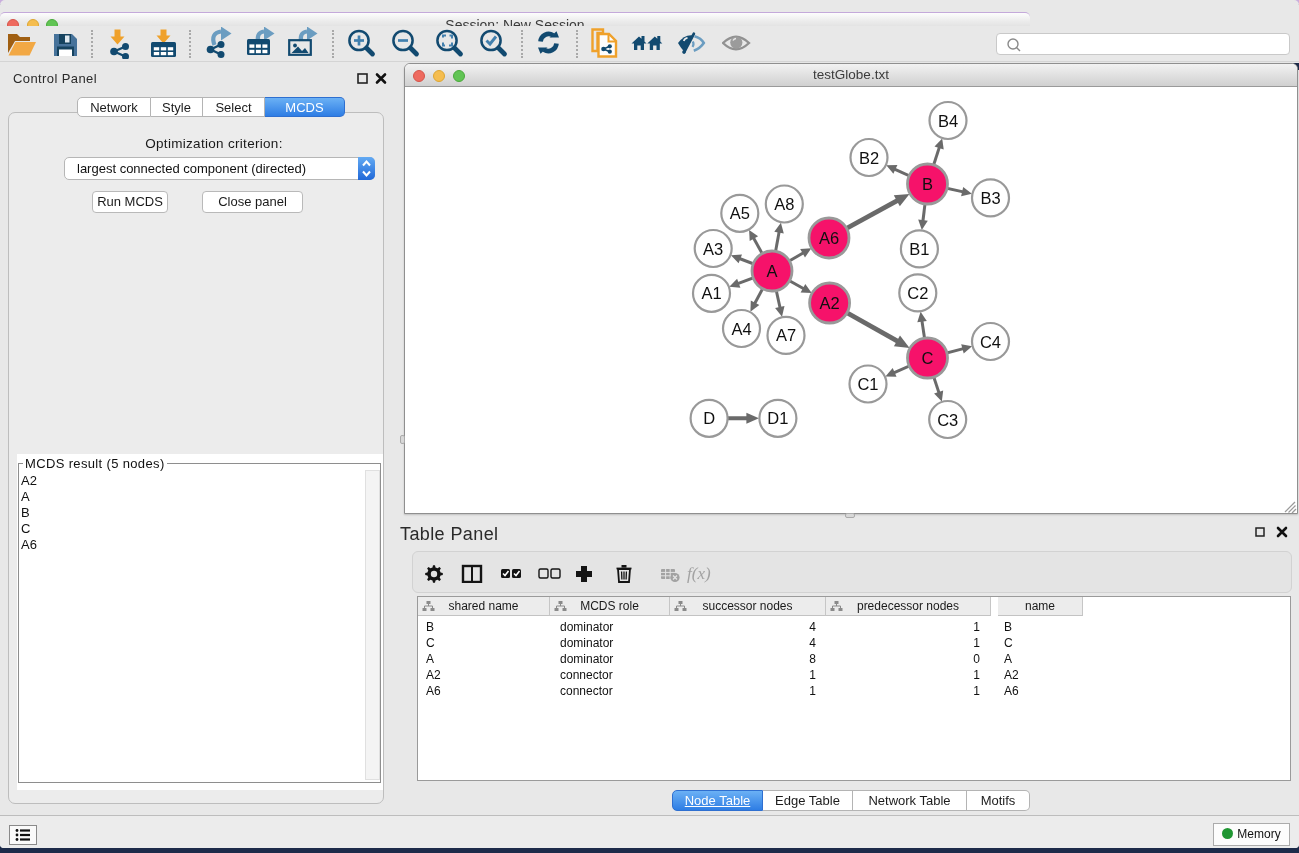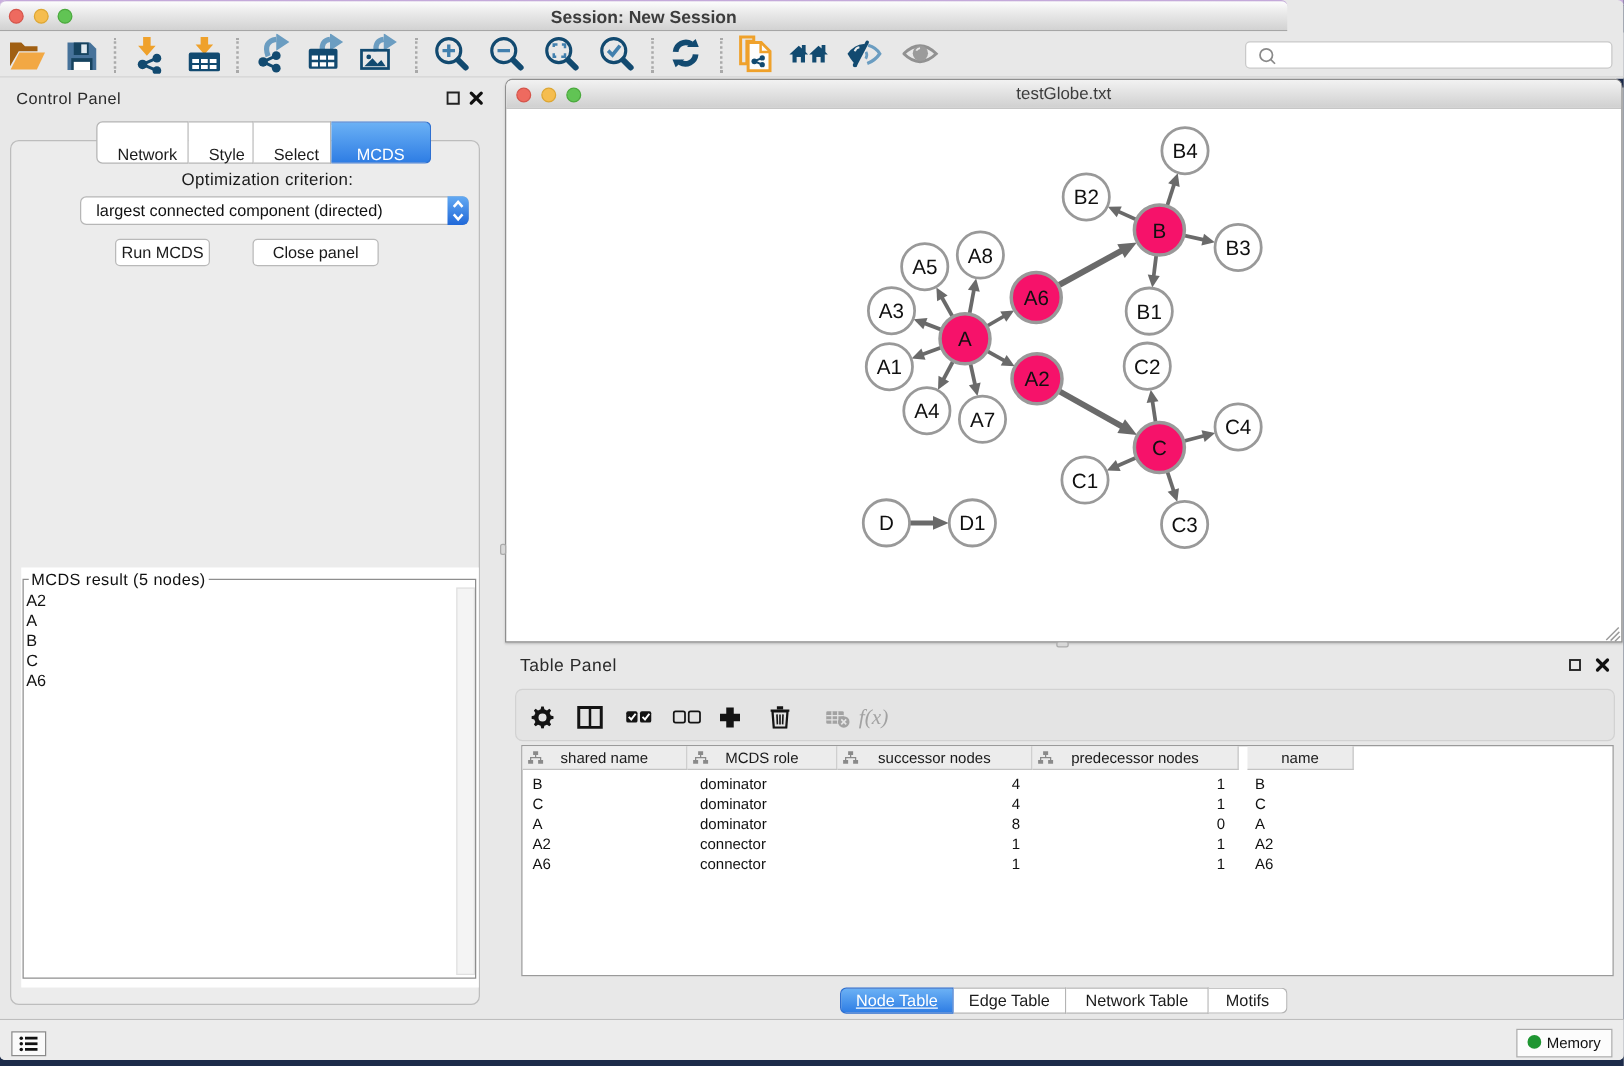--- a/index.html
+++ b/index.html
@@ -1,41 +1,41 @@
 <!DOCTYPE html>
 <html><head><meta charset="utf-8">
 <style>
 * { margin:0; padding:0; box-sizing:border-box; }
 html,body { width:1299px; height:853px; overflow:hidden; }
 body { font-family:"Liberation Sans", sans-serif; background:#1d2b4a; position:relative; }
 #topstrip { position:absolute; left:0; top:0; width:1299px; height:4px; background:#c9aedd; }
 #app { position:absolute; left:0; top:0; width:1299px; height:848px; background:#e8e8e8;
   border-radius:5px 5px 4px 4px; z-index:1; }
 
-#titlebar { position:absolute; left:0; top:0; width:1030px; height:25px;
+#titlebar { position:absolute; left:0; top:12px; width:1030px; height:25px;
   background:linear-gradient(#fdfdfd,#ececec 35%,#d2d2d2); border-top:1.5px solid #c4a9da;
-  border-bottom:1px solid #a6a6a6; border-radius:5px 5px 0 0;font-weight:bold; }
+  border-bottom:1px solid #a6a6a6; border-radius:5px 5px 0 0; }
 .tl { position:absolute; width:12px; height:12px; border-radius:50%; top:6px; }
 #titlebar .t-title { position:absolute; width:100%; text-align:center; top:4px;
   font-size:14px; color:#3c3c3c; }
 
 #toolbar { position:absolute; left:0; top:26px; width:1299px; height:36px; background:#e8e8e8;
   border-bottom:1px solid #d4d4d4; }
 #toolbar svg { position:absolute; top:4px; }
 .tsep { position:absolute; top:4px; height:28px; width:0;
   border-left:2px dotted #a9a9a9; }
 #searchbox { position:absolute; left:996px; top:7px; width:294px; height:22px;
   background:#fff; border:1px solid #c9c9c9; border-radius:4px; }
 
 #cp-title { position:absolute; left:13px; top:71px; font-size:13px; letter-spacing:0.4px; color:#2a2a2a; }
 #cp-box { position:absolute; left:8px; top:112px; width:376px; height:692px;
   background:#ececec; border:1px solid #bdbdbd; border-radius:7px; }
 #cp-tabs { position:absolute; left:77px; top:97px; height:20px; display:flex; z-index:3; }
 .tab { height:20px; line-height:19px; font-size:13px; color:#1c1c1c; text-align:center;
-  background:#fff; border:1px solid #b4b4b4; border-left:none; padding:16px; }
+  background:#fff; border:1px solid #b4b4b4; border-left:none; padding:0; }
 .tab:first-child { border-left:1px solid #b4b4b4; border-radius:5px 0 0 5px; }
 .tab:last-child { border-radius:0 5px 5px 0; }
 .tab.sel { background:linear-gradient(#6bb1f5,#2e7de4); color:#fff; border-color:#2e6fd0; }
 #opt-label { position:absolute; left:0; width:392px; top:136px; text-align:center;
   font-size:13.5px; letter-spacing:0.3px; color:#1a1a1a;padding-left:36px; }
 #combo { position:absolute; left:43px; top:157px; width:311px; height:23px; background:#fff;
   border:1px solid #b6b6b6; border-radius:5px; font-size:13px; color:#111;
   text-align:left; padding-left:12px; line-height:21px;margin-left:21px; }
 #combo .step { position:absolute; right:-1px; top:-1px; width:17px; height:23px;
   background:linear-gradient(#63aaf3,#2068d8); border-radius:0 5px 5px 0; }
@@ -55,21 +55,21 @@
 #netwin { position:absolute; left:404px; top:63px; width:894px; height:451px;
   background:#fff; border:1px solid #8f8f8f; border-radius:6px 6px 0 0;
   box-shadow:0 1px 2px rgba(0,0,0,0.18); }
 #net-tb { position:absolute; left:0; top:0; width:100%; height:23px;
   background:linear-gradient(#f2f2f2,#d0d0d0); border-bottom:1px solid #9a9a9a;
   border-radius:5px 5px 0 0; }
 #net-tb .t-title { position:absolute; width:100%; text-align:center; top:3px;
   font-size:13.5px; color:#3c3c3c; }
 #net-canvas { position:absolute; left:0; top:24px; width:892px; height:426px; }
 
-#tp-title { position:absolute; left:416px; top:524px; font-size:14px; letter-spacing:0.4px; color:#2a2a2a; }
+#tp-title { position:absolute; left:400px; top:524px; font-size:18px; letter-spacing:0.4px; color:#2a2a2a; }
 #tp-toolbar { position:absolute; left:412px; top:551px; width:880px; height:42px;
   background:#e4e4e4; border:1px solid #d2d2d2; border-radius:6px; }
 #tp-table { position:absolute; left:417px; top:596px; width:874px; height:185px;
   background:#fff; border:1px solid #9a9a9a; font-size:12px; }
 .th { position:absolute; top:0; height:19px; background:#ececec;
   border-right:1px solid #c6c6c6; border-bottom:1px solid #c3c3c3;
   font-size:12px; color:#1a1a1a; text-align:center; line-height:18px; }
 .td { position:absolute; font-size:12px; color:#111; }
 
 #bot-tabs { position:absolute; left:672px; top:790px; height:21px; display:flex; }

